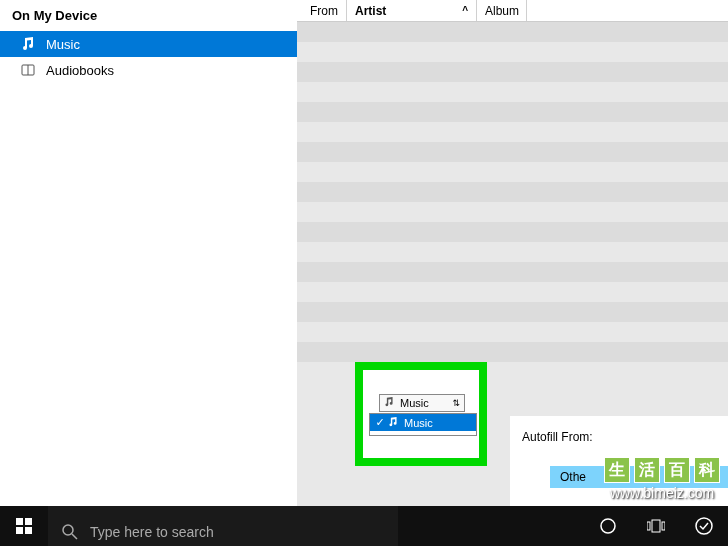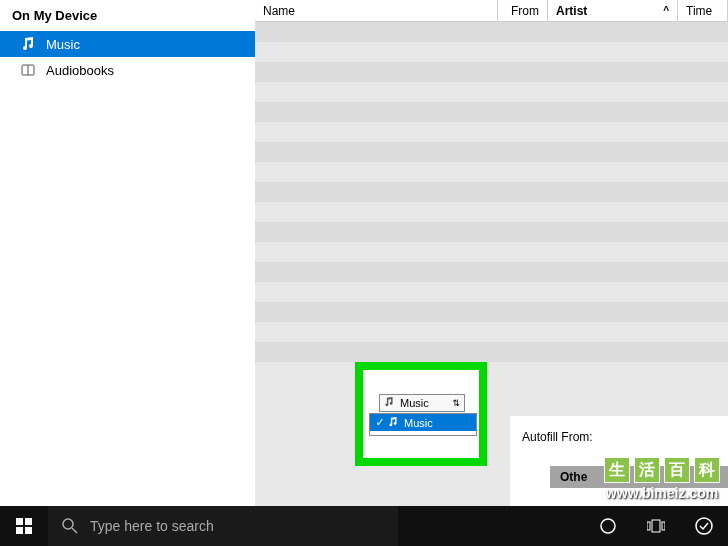--- a/index.html
+++ b/index.html
@@ -1,18 +1,18 @@
 <!DOCTYPE html>
 <html><head>
   <meta charset="utf-8">
   <style>
     * { margin: 0; padding: 0; box-sizing: border-box; font-family: "Segoe UI", Arial, sans-serif; }
     body { width: 728px; height: 546px; background: #e8e8e8; position: relative; overflow: hidden; }
     
-    .sidebar { width: 255px; height: 100%; background: #fff; float: left; position: relative; z-index: 1; }
+    .sidebar { width: 297px; height: 100%; background: #fff; float: left; position: relative; z-index: 1; }
     .sidebar-header { padding: 8px 12px; font-weight: bold; font-size: 13px; color: #000; }
     .sidebar-item { display: flex; align-items: center; padding: 5px 20px; font-size: 13px; cursor: pointer; }
     .sidebar-item.selected { background: #0078d7; color: #fff; }
     .sidebar-item .icon { width: 16px; height: 16px; margin-right: 10px; display: inline-flex; align-items: center; justify-content: center; }
     
     .main-area { margin-left: 255px; height: calc(100% - 40px); background: #e8e8e8; position: relative; }
     .table-header { height: 22px; background: #fff; display: flex; font-size: 12px; border-bottom: 1px solid #ccc; }
     .table-header > div { padding: 3px 8px; border-right: 1px solid #d0d0d0; display: flex; align-items: center; }
     .col-name { flex: 1; min-width: 220px; }
     .col-time { width: 50px; justify-content: flex-end; }
@@ -21,43 +21,43 @@
     .sort-indicator { margin-left: auto; font-size: 10px; }
     
     .table-body { height: calc(100% - 22px - 60px); }
     .table-row { height: 20px; }
     .table-row:nth-child(odd) { background: #dcdcdc; }
     .table-row:nth-child(even) { background: #e8e8e8; }
     
     .bottom-panel { position: absolute; bottom: 0; left: 255px; right: 0; height: 90px; background: #fff; }
     .autofill-row { display: flex; align-items: center; padding: 14px 12px; font-size: 12px; }
     .autofill-label { margin-right: 30px; }
-    .yellow-bar { position: absolute; bottom: 18px; left: 40px; right: 0; height: 22px; background: #a3a3a3; display: flex; align-items: center; padding-left: 10px; font-size: 12px; font-weight: bold; }
+    .yellow-bar { position: absolute; bottom: 18px; left: 40px; right: 0; height: 22px; background: #7dd3fc; display: flex; align-items: center; padding-left: 10px; font-size: 12px; font-weight: normal; }
     
     .highlight-box { position: absolute; left: 355px; top: 362px; width: 132px; height: 104px; border: 8px solid #00d800; background: #fff; z-index: 10; }
     .dropdown-trigger { position: absolute; top: 24px; left: 16px; width: 86px; height: 18px; border: 1px solid #888; background: #f8f8f8; display: flex; align-items: center; font-size: 11px; padding: 0 4px; }
     .dropdown-trigger .music-icon-small { width: 12px; height: 12px; margin-right: 4px; }
     .dropdown-trigger .chevrons { margin-left: auto; font-size: 9px; }
     .dropdown-open { position: absolute; top: 43px; left: 6px; width: 108px; background: #fff; border: 1px solid #888; }
     .dropdown-option { display: flex; align-items: center; padding: 2px 4px; font-size: 11px; }
     .dropdown-option.selected { background: #0078d7; color: #fff; }
     .dropdown-option .check { width: 12px; text-align: center; margin-right: 2px; }
     .dropdown-option .music-icon-small { width: 12px; height: 12px; margin-right: 4px; }
     
     .taskbar { position: absolute; bottom: 0; left: 0; right: 0; height: 40px; background: #101010; display: flex; align-items: center; z-index: 20; }
     .start-button { width: 48px; height: 40px; display: flex; align-items: center; justify-content: center; color: #fff; }
-    .search-box { flex-shrink: 0; width: 350px; height: 40px; background: #1a1a1a; display: flex; align-items: flex-end; padding: 12px 14px; color: #aaa; font-size: 14px; }
+    .search-box { flex-shrink: 0; width: 350px; height: 40px; background: #1a1a1a; display: flex; align-items: flex-end; padding: 6px 14px; color: #aaa; font-size: 14px; }
     .search-box .search-icon { margin-right: 12px; }
     .taskbar-spacer { flex: 1; }
     .taskbar-item { width: 48px; height: 40px; display: flex; align-items: center; justify-content: center; color: #fff; }
     
     .watermark { position: absolute; right: 8px; bottom: 45px; z-index: 15; text-align: center; }
     .watermark-top { display: flex; gap: 4px; }
     .watermark-char { width: 26px; height: 26px; background: #8bc34a; border: 1px solid #fff; color: #fff; font-size: 16px; display: flex; align-items: center; justify-content: center; font-weight: bold; }
-    .watermark-url { color: #fff; font-size: 14px; font-weight: bold; margin-top: 2px; text-shadow: 1px 1px 2px #000; }
+    .watermark-url { color: #fff; font-size: 14px; font-weight: normal; margin-top: 2px; text-shadow: 1px 1px 2px #000; }
     
     svg { display: block; }
   </style>
 </head>
 <body>
 
 <div class="sidebar">
   <div class="sidebar-header">On My Device</div>
   <div class="sidebar-item selected">
     <span class="icon">
@@ -73,32 +73,29 @@
           <rect x="1" y="2" width="12" height="10" rx="1" fill="none" stroke="#555" stroke-width="1"></rect>
           <line x1="7" y1="2" x2="7" y2="12" stroke="#555" stroke-width="1"></line>
         </svg>
     </span>
     <span>Audiobooks</span>
   </div>
 </div>
 
 <div class="main-area">
   <div class="table-header">
-    <div class="col-name">
-        <span>Name</span>
-      </div>
     <div class="col-time">
         <span>From</span>
       </div>
     <div class="col-artist">
       <span>Artist</span>
       <span class="sort-indicator">^</span>
     </div>
     <div class="col-album">
-        <span>Time</span>
+        <span>Album</span>
       </div>
   </div>
   <div class="table-body">
     <div class="table-row"></div>
     <div class="table-row"></div>
     <div class="table-row"></div>
     <div class="table-row"></div>
     <div class="table-row"></div>
     <div class="table-row"></div>
     <div class="table-row"></div>

